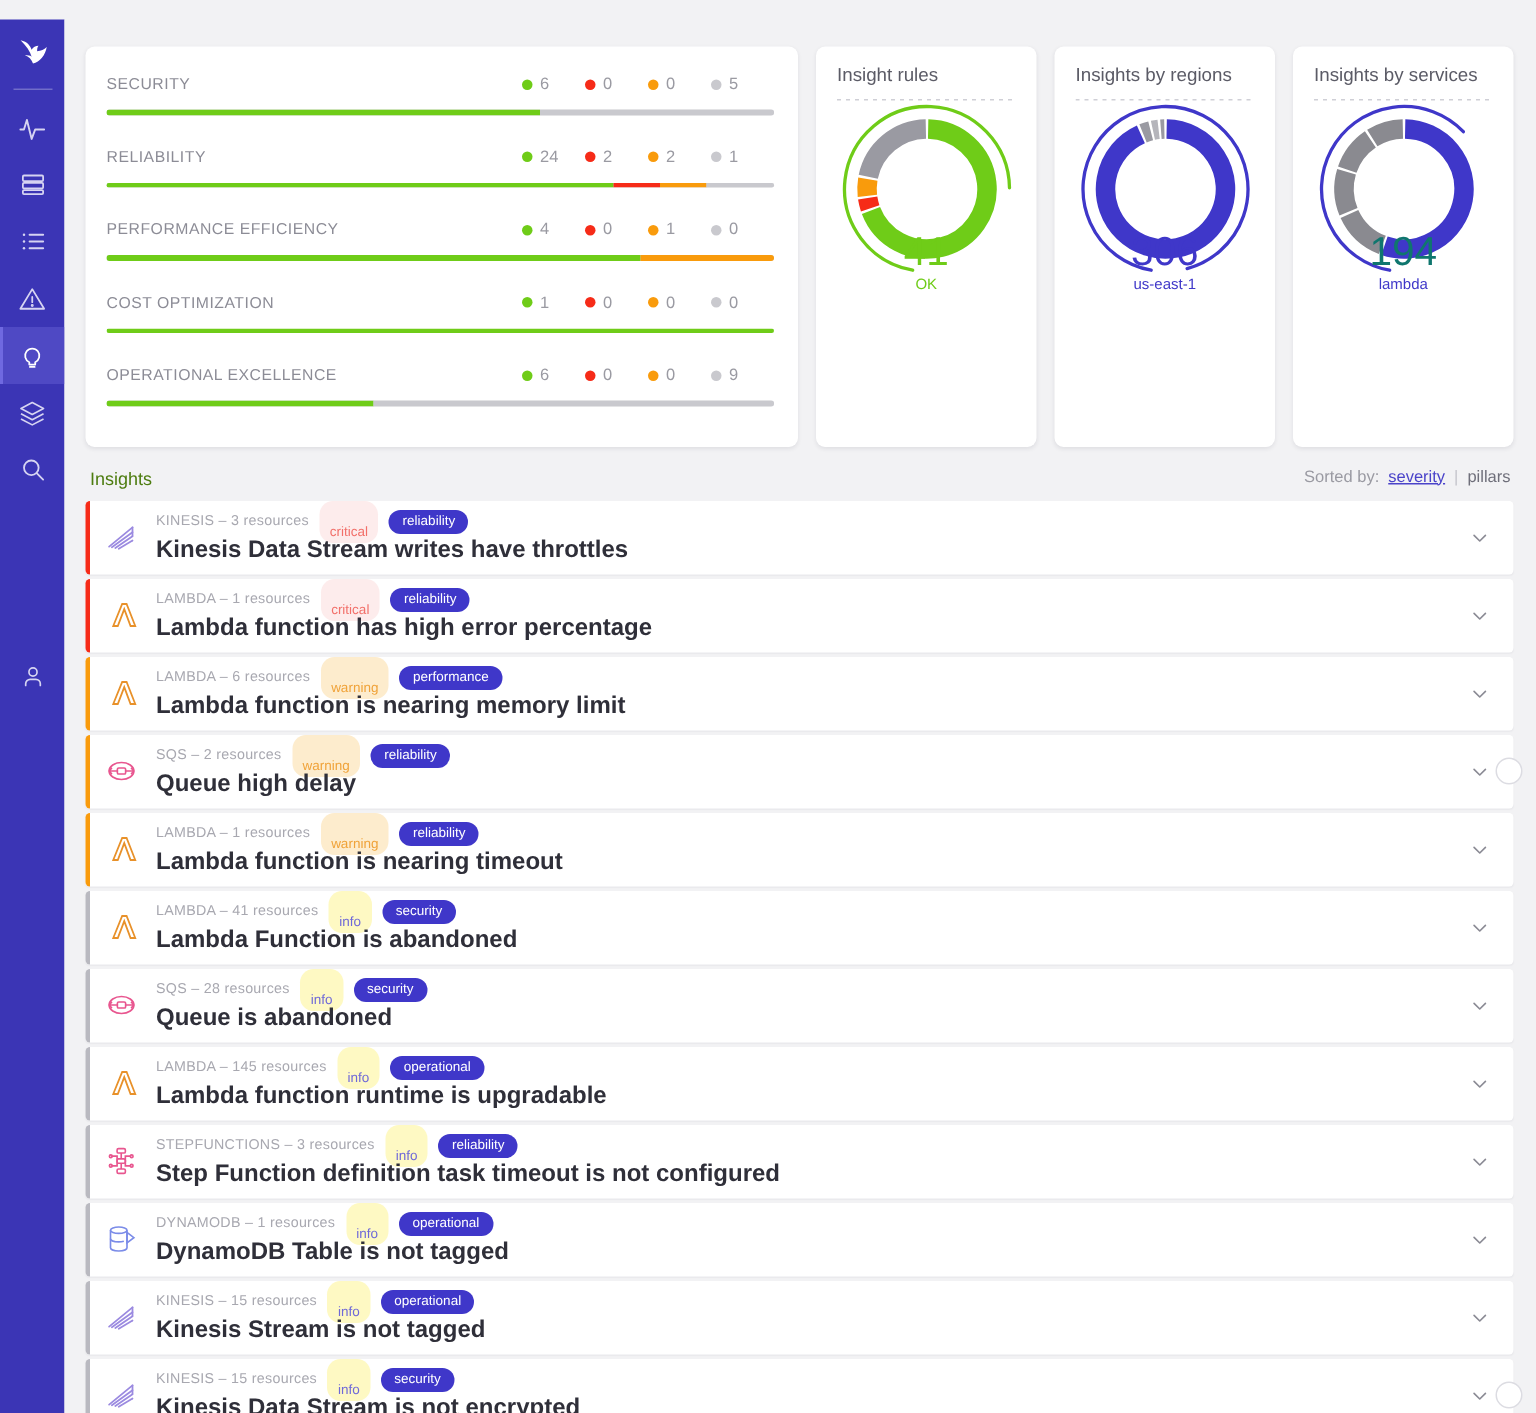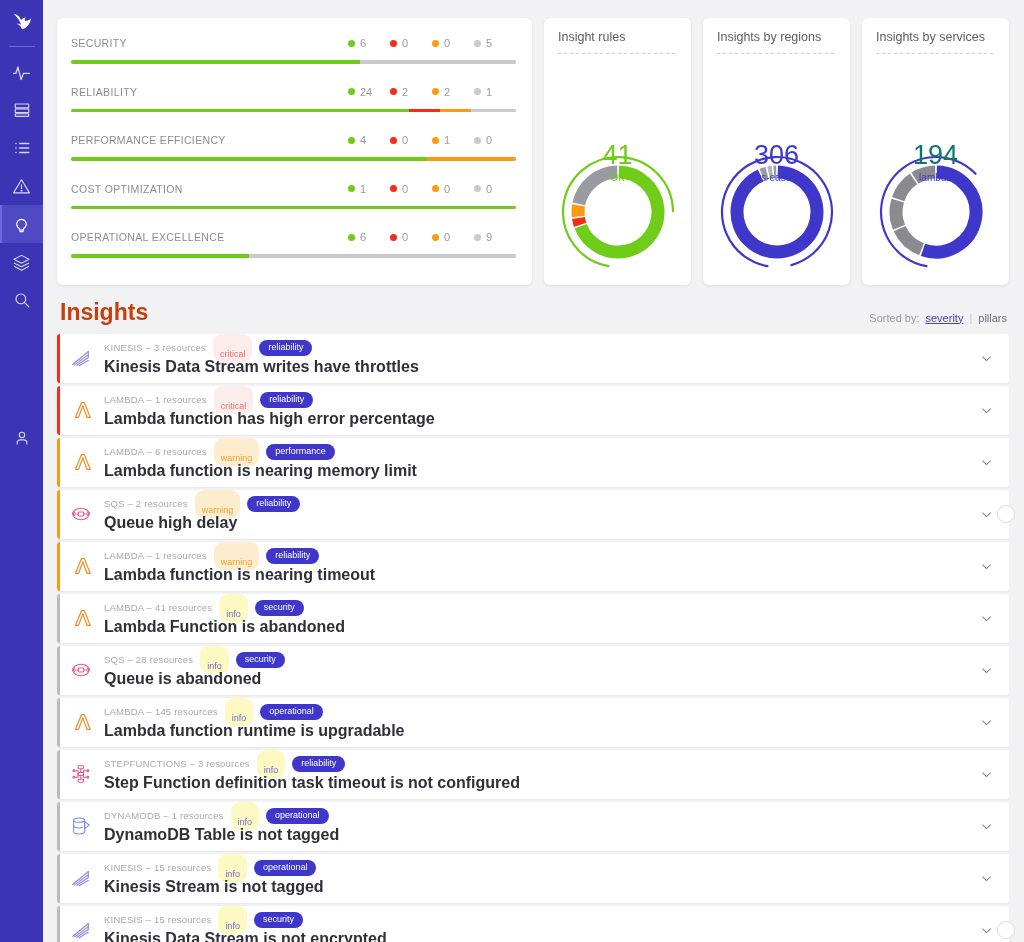--- a/index.html
+++ b/index.html
@@ -2,21 +2,21 @@
 <html><head>
 <meta charset="utf-8">
 <style>
   * { box-sizing: border-box; margin: 0; padding: 0; }
   html, body {
     width: 1024px; height: 942px;
     font-family: "Liberation Sans", "DejaVu Sans", sans-serif;
     background: #f2f2f4;
     overflow: hidden;
   }
-  .app { display: flex; width: 1024px; height: 662px; }
+  .app { display: flex; width: 1024px; height: 662px; margin-top: 13px; }
 
   
   .sidebar {
     width: 43px; height: 942px;
     background: #3b35b5;
     display: flex; flex-direction: column; align-items: center;
     flex: 0 0 43px;
     position: relative;
   }
   .logo { width: 43px; height: 40px; display:flex; align-items:center; justify-content:center; margin-top: 2px;}
@@ -82,37 +82,37 @@
   .donut-title {
     font-size: 12.5px; color: #5b5b66; font-weight: 400;
     white-space: nowrap; overflow: hidden;
   }
   .donut-rule {
     height: 1px; margin: 9px 0 0 0;
     background-image: linear-gradient(to right, #cfcfd6 0 3px, transparent 3px 6px);
     background-size: 6px 1px; background-repeat: repeat-x;
   }
   .donut-wrap {
-    flex: 1 1 auto; display: flex; align-items: flex-end; justify-content: center;
+    flex: 1 1 auto; display: flex; align-items: flex-start; justify-content: center;
     position: relative;
   }
   .donut-center {
     position: absolute; left: 0; right: 0; top: 50%;
     transform: translateY(-50%);
     text-align: center; pointer-events: none;
   }
   .donut-value { font-size: 27px; line-height: 1; font-weight: 400; }
   .donut-label { font-size: 10px; margin-top: 3px; }
 
   
   .insights-head {
     display: flex; align-items: flex-end; justify-content: space-between;
     padding: 14px 2px 8px 3px;
   }
-  .insights-title { font-size: 23px; color: #c2410c; font-weight: 700; }
+  .insights-title { font-size: 12px; color: #4d7c0f; font-weight: 400; }
   .sortbar { display: flex; align-items: center; gap: 6px; font-size: 11px; padding-bottom: 2px;}
   .sortbar .lbl { color: #9a9aa2; }
   .sortbar a { color: #4a43c9; text-decoration: underline; cursor: pointer; }
   .sortbar .pipe { color: #c5c5cc; }
   .sortbar .inactive { color: #6f6f7a; cursor: pointer; }
 
   .insight-list { display: flex; flex-direction: column; gap: 3px; }
   .insight-row {
     background: #fff; border-radius: 3px;
     height: 49px;

